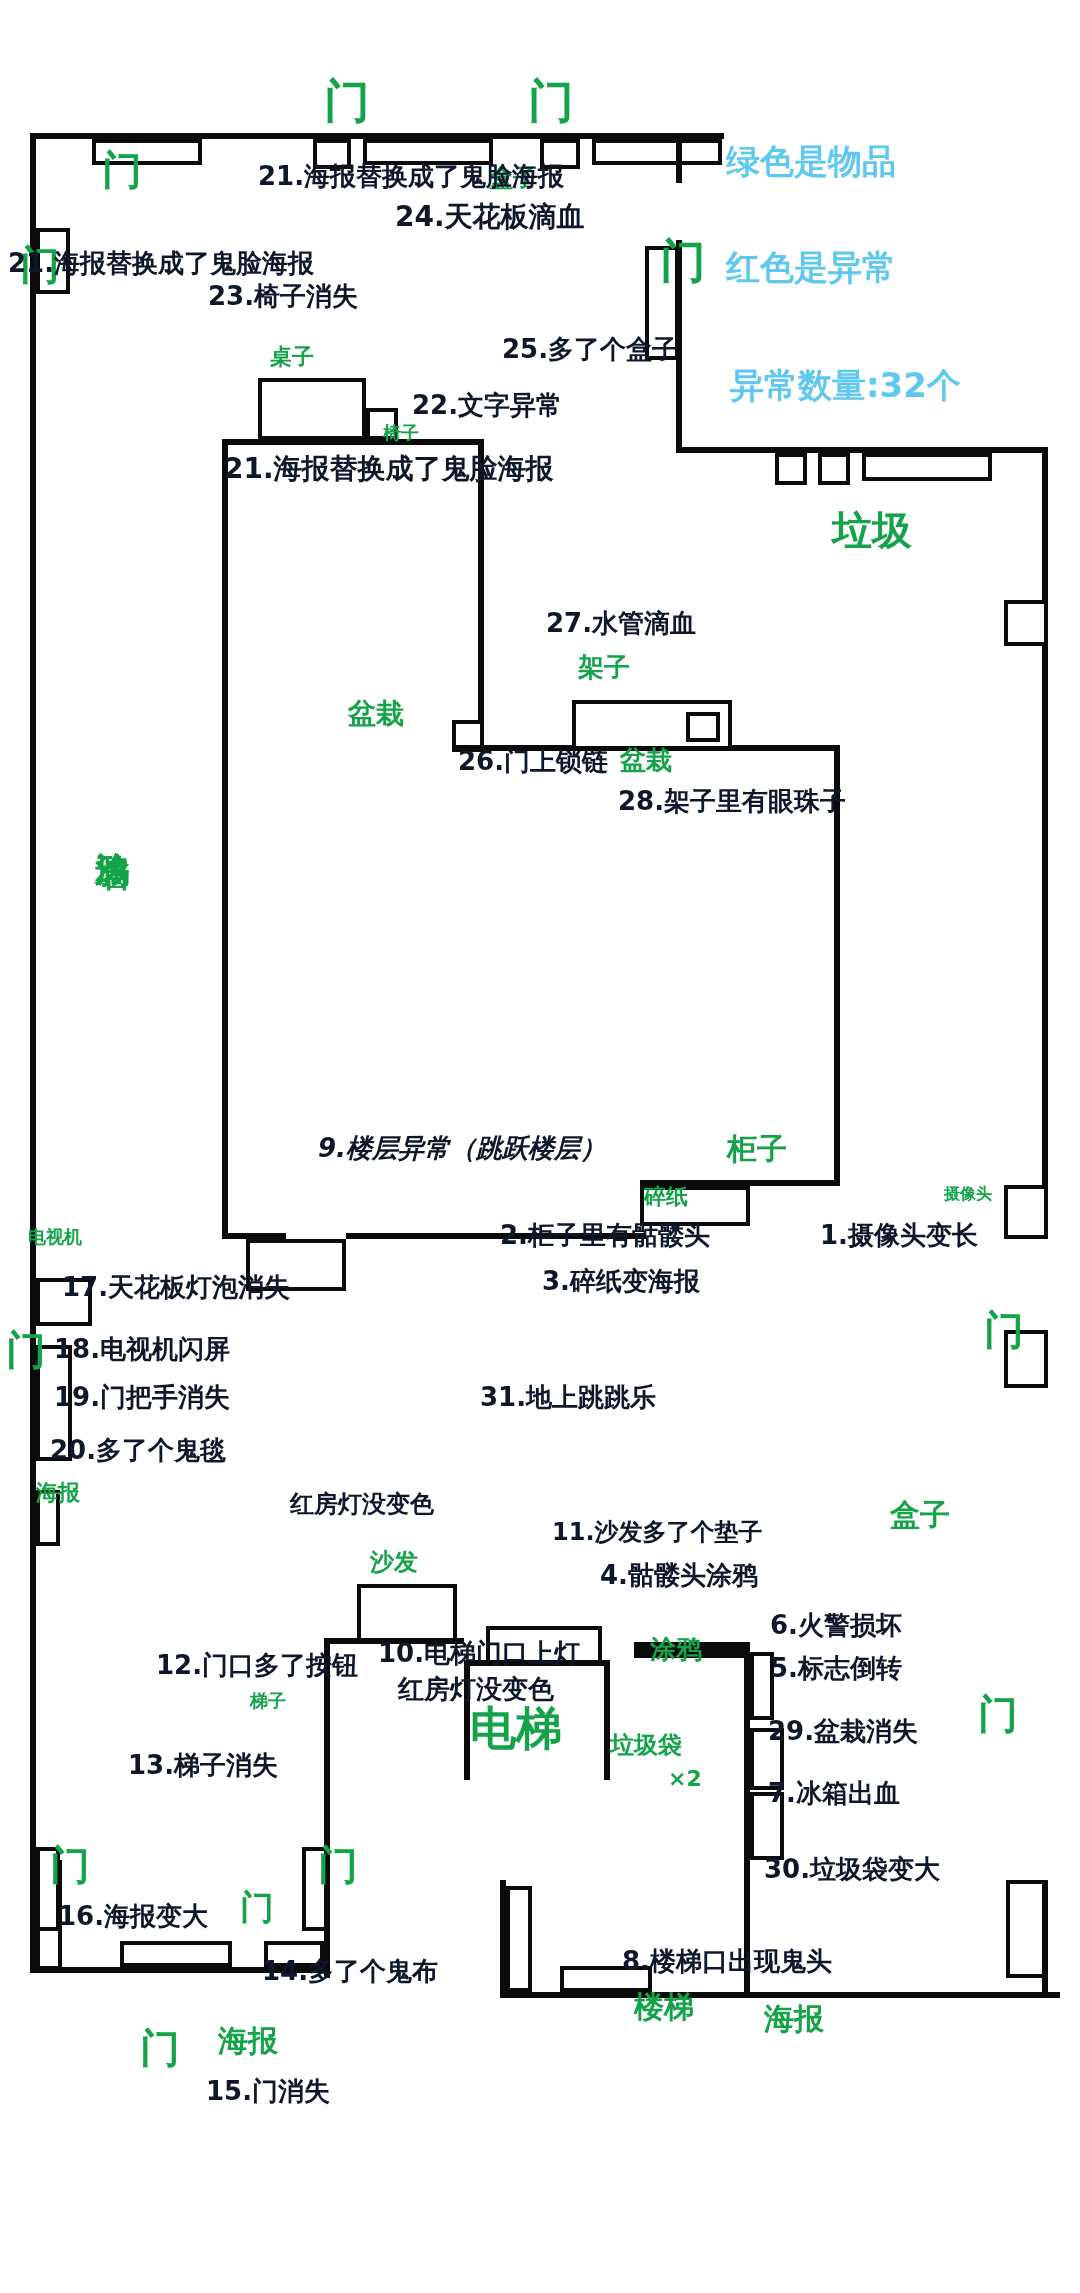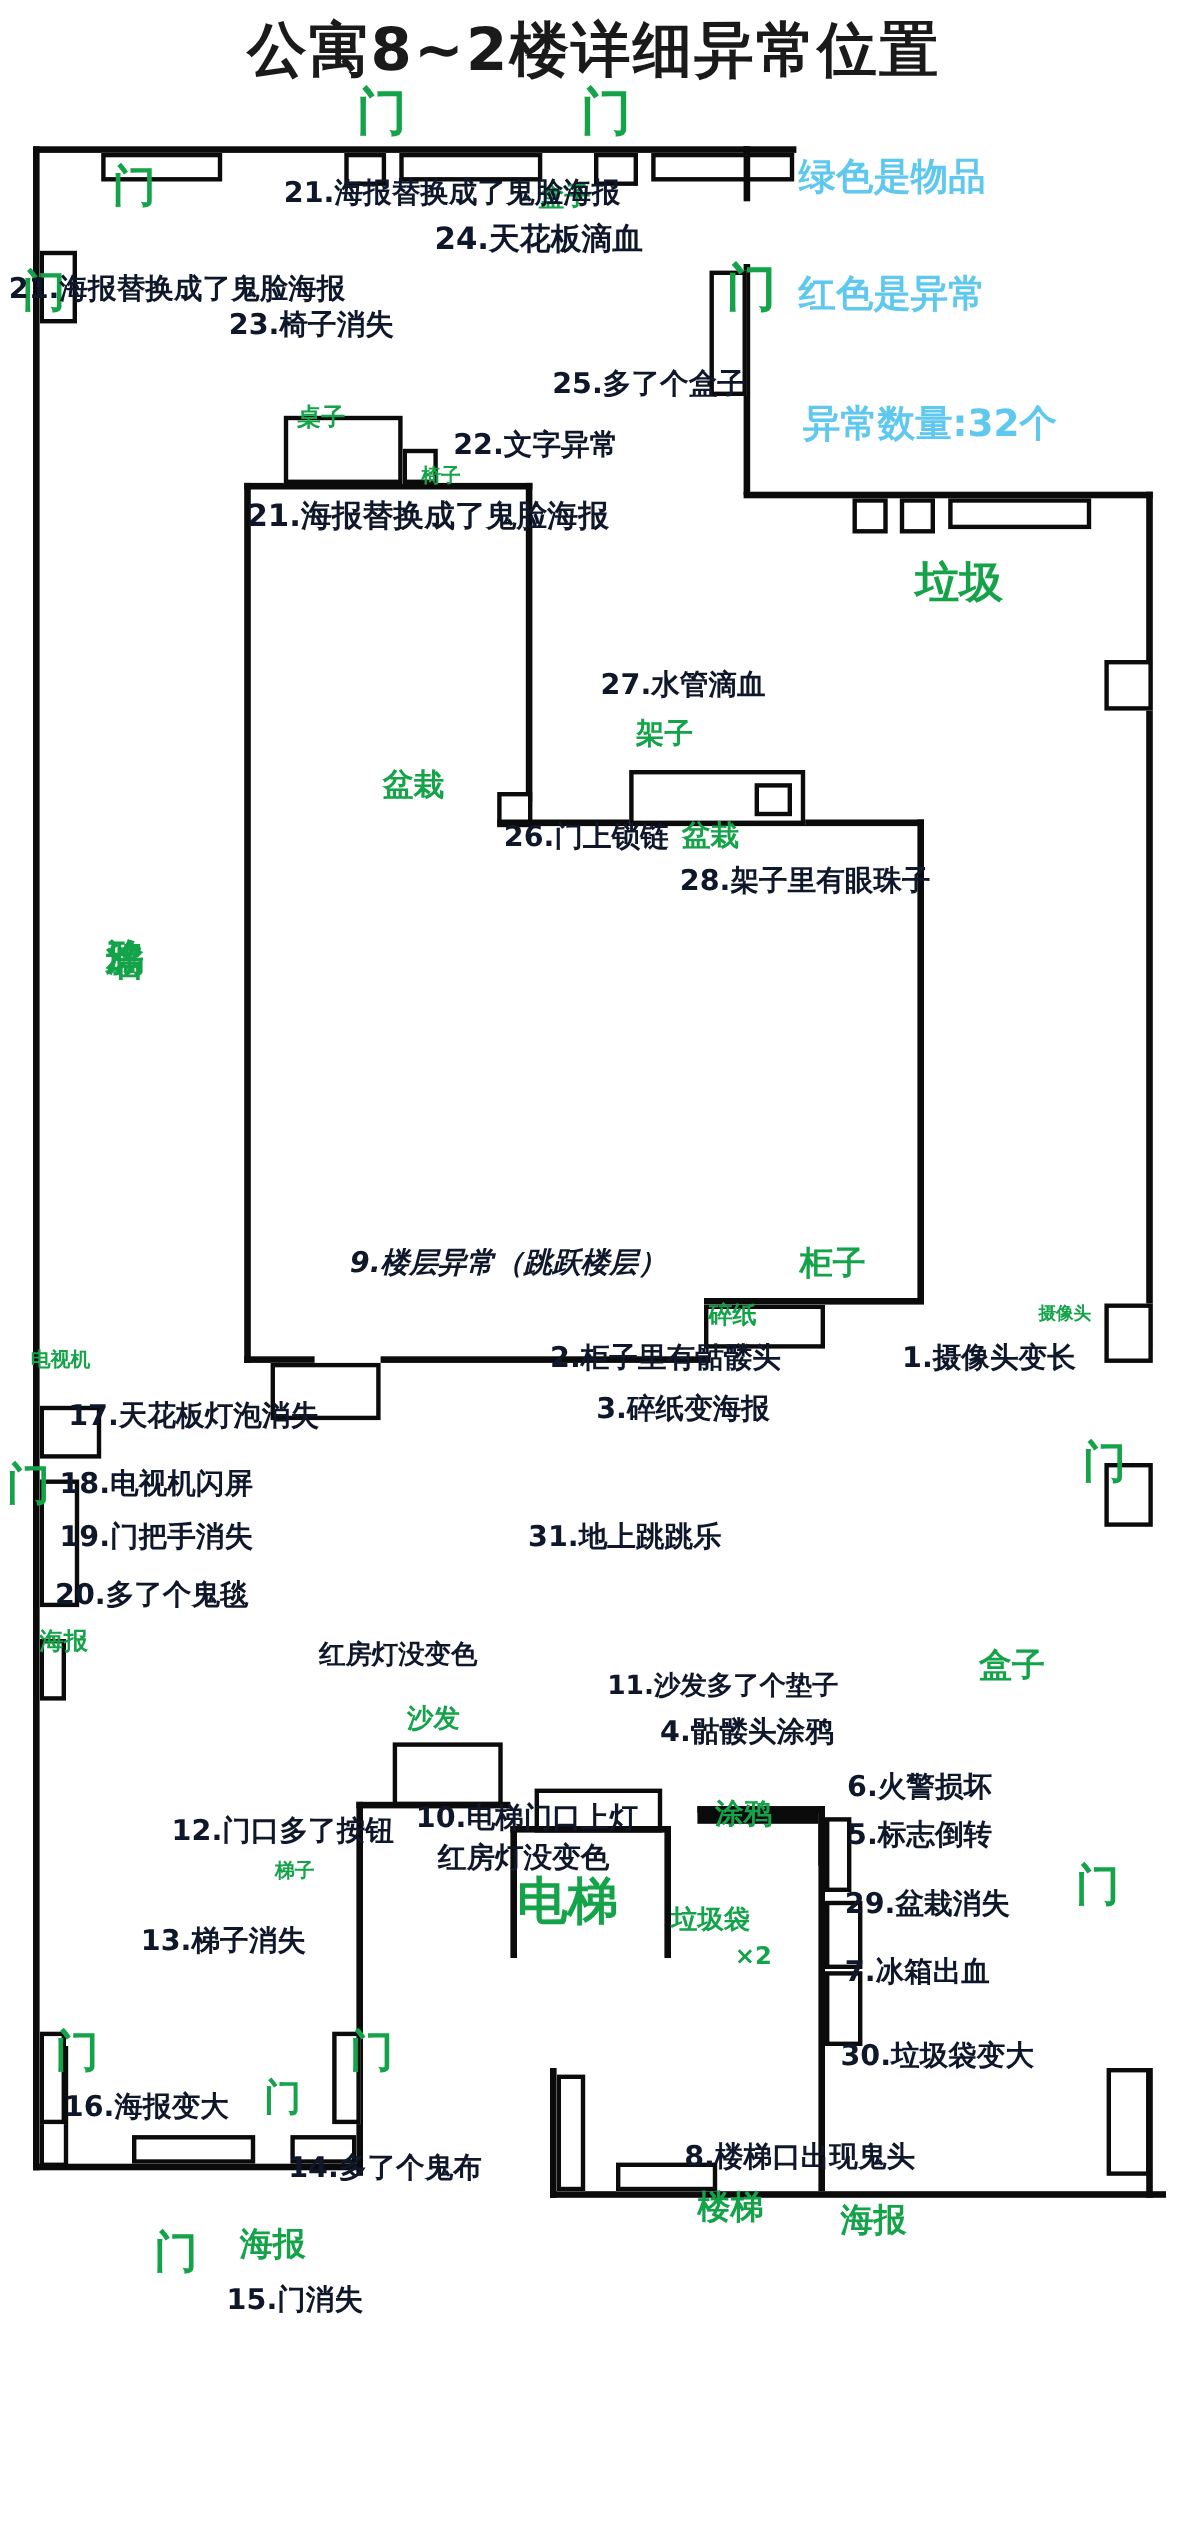--- a/index.html
+++ b/index.html
@@ -77,21 +77,20 @@
     font-family: "DejaVu Sans", "Liberation Sans", sans-serif;
     line-height: 1;
     white-space: nowrap;
   }
 </style>
 </head>
 <body>
 
 <div id="stage">
 
-  <div class="title">公寓8~2楼详细异常位置</div>
 
   <div class="wall" style="left:30px; top:133px; width:650px; height:6px;"></div>
 
   <div class="box-thin" style="left:92px; top:139px; width:110px; height:26px;"></div>
   <div class="box-thin" style="left:313px; top:139px; width:38px; height:30px;"></div>
   <div class="box-thin" style="left:363px; top:139px; width:130px; height:26px;"></div>
   <div class="box-thin" style="left:540px; top:139px; width:40px; height:30px;"></div>
   <div class="box-thin" style="left:592px; top:139px; width:130px; height:26px;"></div>
 
   <div class="wall" style="left:676px; top:133px; width:6px; height:50px;"></div>
@@ -182,21 +181,21 @@
   <div class="door-mark s40" style="left:50px; top:1845px;">门</div>
   <div class="door-mark s40" style="left:318px; top:1845px;">门</div>
   <div class="door-mark s40" style="left:140px; top:2028px;">门</div>
   <div class="door-mark s34" style="left:240px; top:1890px;">门</div>
 
   <div class="lbl cyan s34" style="left:726px; top:144px;">绿色是物品</div>
   <div class="lbl cyan s34" style="left:726px; top:250px;">红色是异常</div>
   <div class="lbl cyan s34" style="left:730px; top:340px;margin-top:28px;">异常数量:32个</div>
 
   <div class="lbl green s24" style="left:489px; top:166px;">盒子</div>
-  <div class="lbl green s22" style="left:270px; top:369px;text-align:center;">桌子</div>
+  <div class="lbl green s22" style="left:270px; top:346px;text-align:center;">桌子</div>
   <div class="lbl green s18" style="left:383px; top:424px;">椅子</div>
   <div class="lbl green s40" style="left:832px; top:510px;">垃圾</div>
   <div class="lbl green s26" style="left:578px; top:654px;">架子</div>
   <div class="lbl green s28" style="left:348px; top:700px;">盆栽</div>
   <div class="lbl green s26" style="left:620px; top:747px;">盆栽</div>
   <div class="lbl green s34 vert" style="left:96px; top:825px;">涂鸦墙</div>
   <div class="lbl green s30" style="left:727px; top:1134px;">柜子</div>
   <div class="lbl green s22" style="left:644px; top:1186px;">碎纸</div>
   <div class="lbl green s16" style="left:944px; top:1186px;">摄像头</div>
   <div class="lbl green s18" style="left:28px; top:1228px;">电视机</div>

